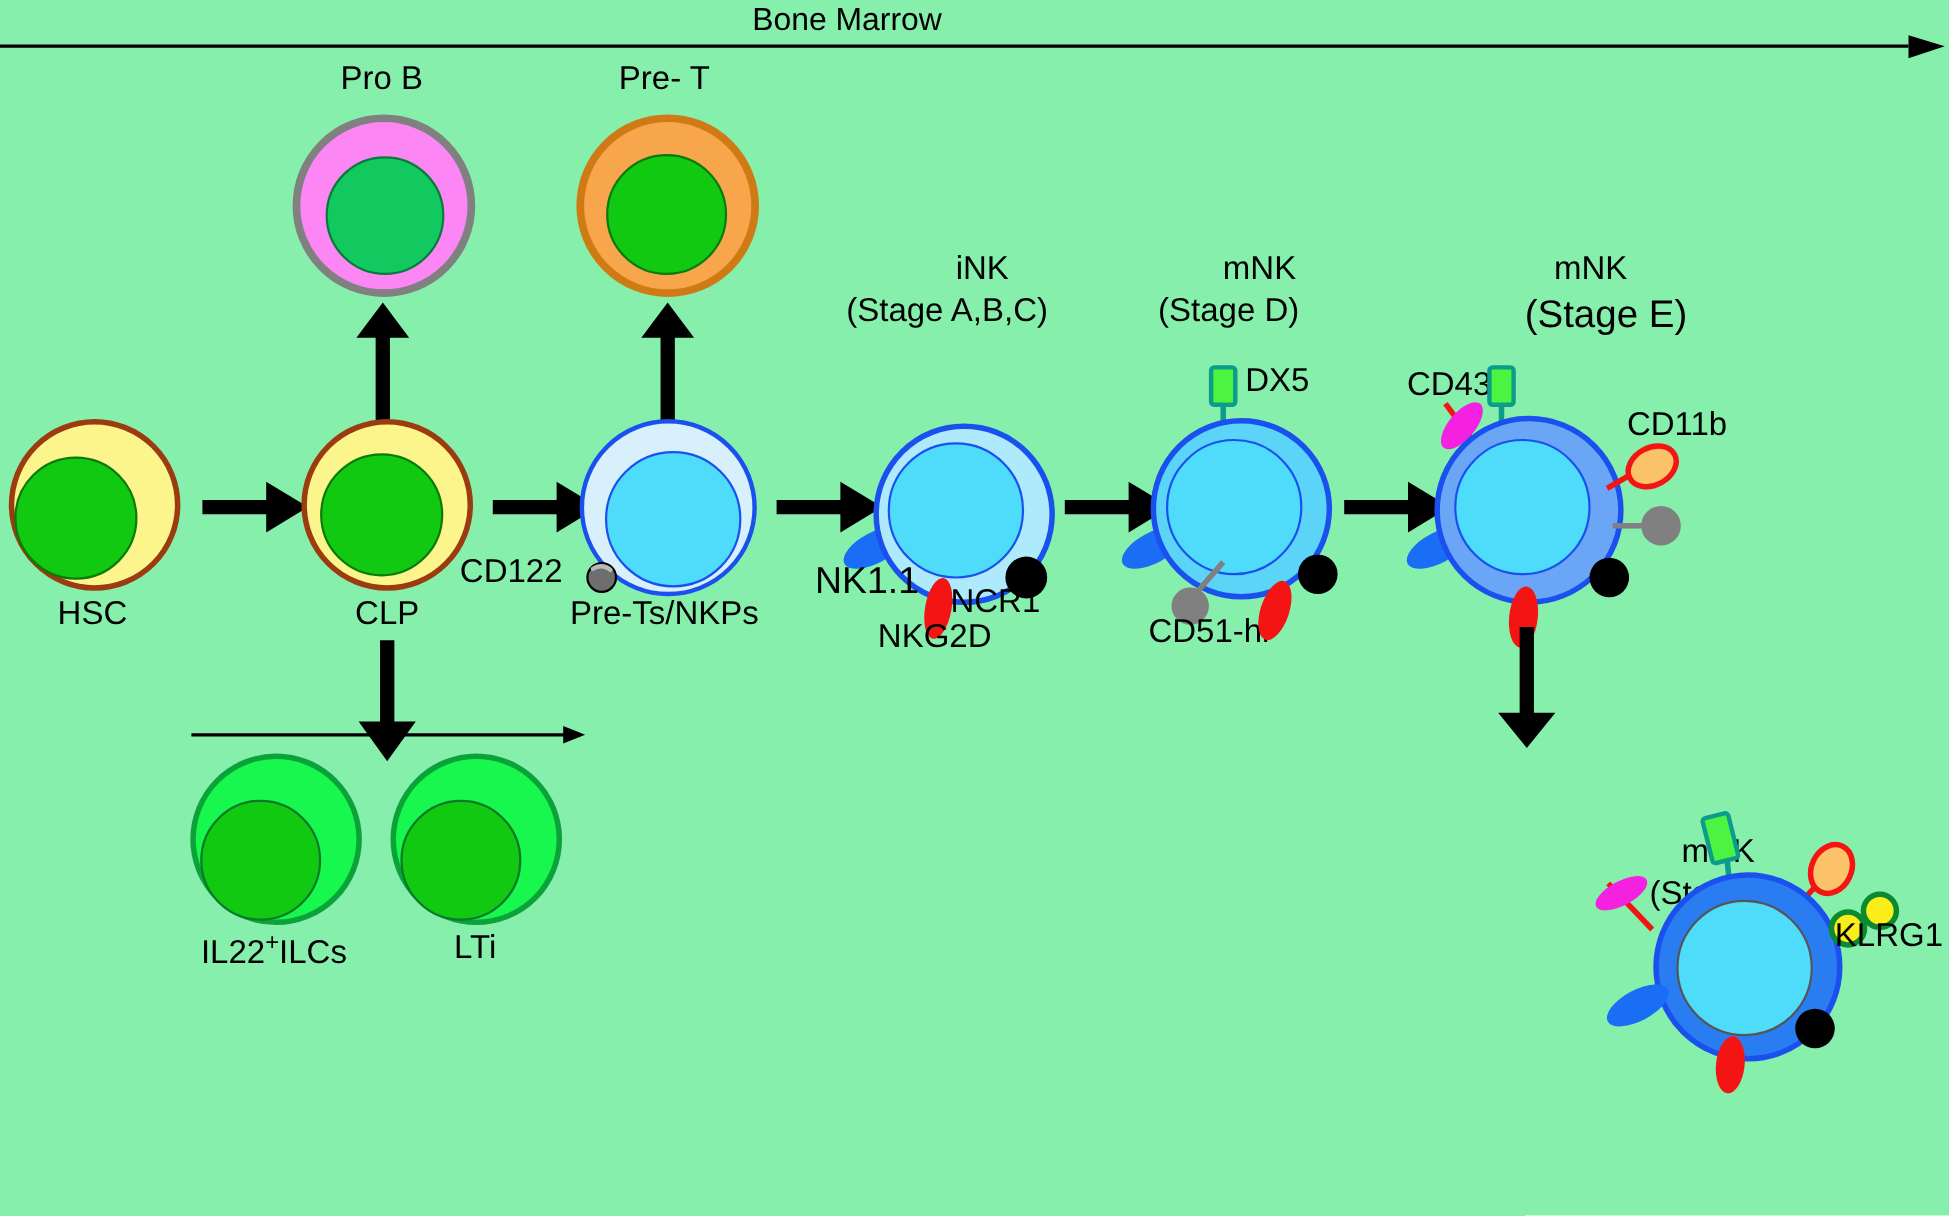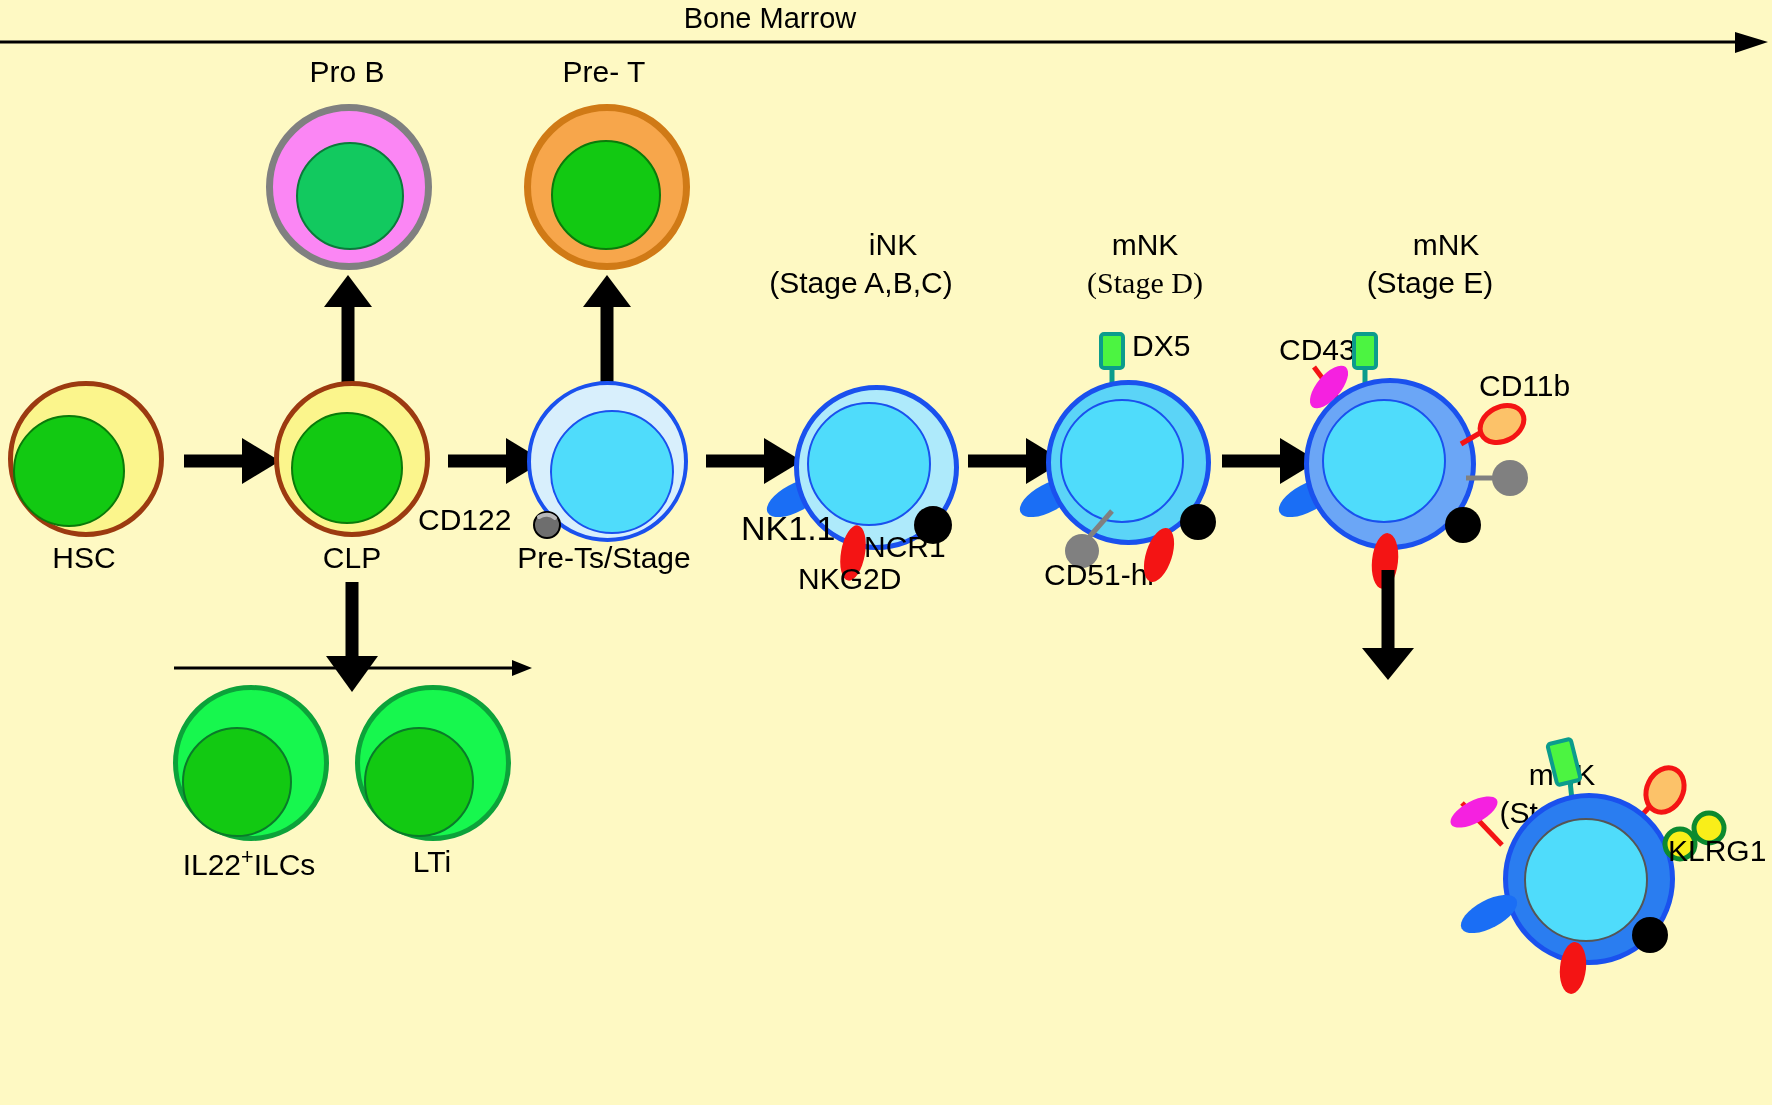--- a/index.html
+++ b/index.html
@@ -7,21 +7,21 @@
     padding: 0;
     background: #ffffff;
   }
   body {
     font-family: "Liberation Sans", sans-serif;
   }
   #canvas {
     position: relative;
     width: 1772px;
     height: 1105px;
-    background: #fef9c3;
+    background: #86efac;
     overflow: hidden;
   }
   .lbl {
     position: absolute;
     color: #000000;
     font-family: "Liberation Sans", sans-serif;
     white-space: nowrap;
     line-height: 1.12;
   }
   .lbl-c {
@@ -68,24 +68,24 @@
   </svg>
   <svg style="position:absolute; left:577px; top:275px;" width="60" height="110" viewBox="0 0 60 110">
     <line x1="30" y1="110" x2="30" y2="28" stroke="#000000" stroke-width="13"></line>
     <polygon points="6,32 54,32 30,0" fill="#000000"></polygon>
   </svg>
 
   <div class="lbl lbl-c" style="left:893px; top:228px; font-size:30px;">iNK</div>
   <div class="lbl lbl-c" style="left:861px; top:266px; font-size:30px;">(Stage A,B,C)</div>
 
   <div class="lbl lbl-c" style="left:1145px; top:228px; font-size:30px;">mNK</div>
-  <div class="lbl lbl-c" style="left:1145px; top:266px; font-size:30px;font-family:Liberation Serif, serif;">(Stage D)</div>
+  <div class="lbl lbl-c" style="left:1117px; top:266px; font-size:30px;">(Stage D)</div>
 
   <div class="lbl lbl-c" style="left:1446px; top:228px; font-size:30px;">mNK</div>
-  <div class="lbl lbl-c" style="left:1430px; top:266px; font-size:30px;">(Stage E)</div>
+  <div class="lbl lbl-c" style="left:1460px; top:266px; font-size:35px;">(Stage E)</div>
 
   <div class="cell" style="left:8px; top:381px; width:156px; height:156px; background:#fbf58c; border:5px solid #9c3a10;"></div>
   <div class="nucleus" style="left:13px; top:415px; width:112px; height:112px; background:#12c912; border:2px solid #0a7a0a;"></div>
   <div class="lbl lbl-c" style="left:84px; top:541px; font-size:30px;">HSC</div>
 
   <svg style="position:absolute; left:184px; top:436px;" width="96" height="50" viewBox="0 0 96 50">
     <line x1="0" y1="25" x2="62" y2="25" stroke="#000000" stroke-width="13"></line>
     <polygon points="58,2 96,25 58,48" fill="#000000"></polygon>
   </svg>
 
@@ -93,21 +93,21 @@
   <div class="nucleus" style="left:291px; top:412px; width:112px; height:112px; background:#12c912; border:2px solid #0a7a0a;"></div>
   <div class="lbl lbl-c" style="left:352px; top:541px; font-size:30px;">CLP</div>
 
   <svg style="position:absolute; left:448px; top:436px;" width="96" height="50" viewBox="0 0 96 50">
     <line x1="0" y1="25" x2="62" y2="25" stroke="#000000" stroke-width="13"></line>
     <polygon points="58,2 96,25 58,48" fill="#000000"></polygon>
   </svg>
 
   <div class="cell" style="left:527px; top:381px; width:161px; height:161px; background:#d8effc; border:4px solid #1a51ee;"></div>
   <div class="nucleus" style="left:550px; top:410px; width:124px; height:124px; background:#4fdcfb; border:2px solid #1a51ee;"></div>
-  <div class="lbl lbl-c" style="left:604px; top:541px; font-size:30px;">Pre-Ts/Stage</div>
+  <div class="lbl lbl-c" style="left:604px; top:541px; font-size:30px;">Pre-Ts/NKPs</div>
 
   <svg class="marker" style="left:527px; top:505px;" width="40" height="40" viewBox="0 0 40 40">
     <circle cx="20" cy="20" r="13" fill="#6e6e6e" stroke="#000000" stroke-width="2"></circle>
     <path d="M12 12 A13 13 0 0 1 28 13" stroke="#b8b8b8" stroke-width="4" fill="none" stroke-linecap="round"></path>
   </svg>
   <div class="lbl" style="left:418px; top:503px; font-size:30px;">CD122</div>
 
   <svg style="position:absolute; left:706px; top:436px;" width="96" height="50" viewBox="0 0 96 50">
     <line x1="0" y1="25" x2="62" y2="25" stroke="#000000" stroke-width="13"></line>
     <polygon points="58,2 96,25 58,48" fill="#000000"></polygon>

